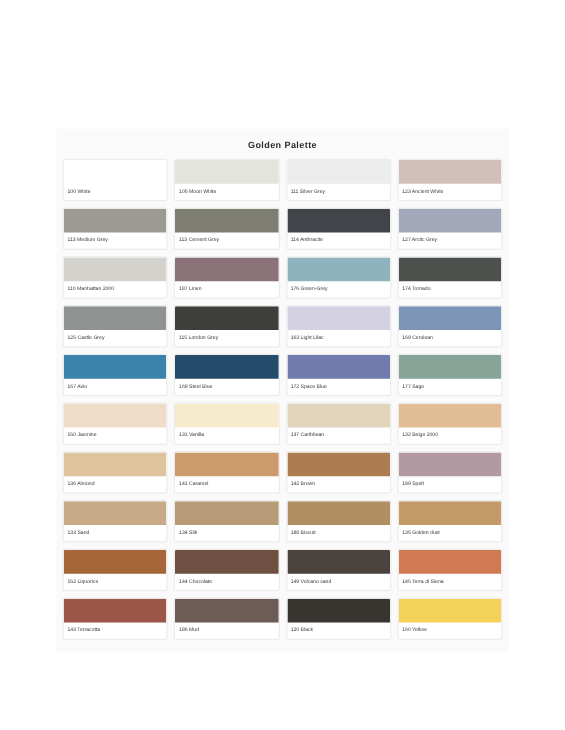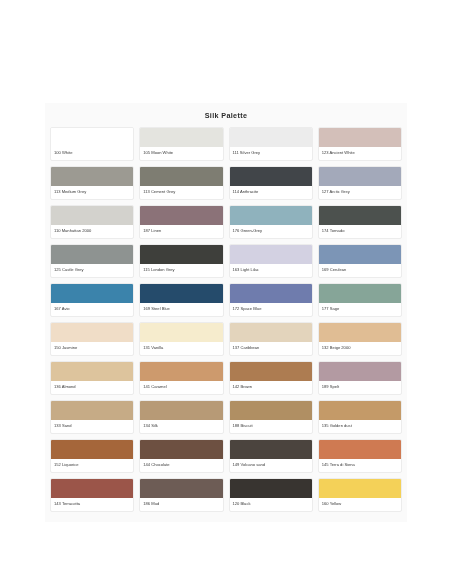--- a/index.html
+++ b/index.html
@@ -64,21 +64,21 @@
     white-space: nowrap;
     overflow: hidden;
     text-overflow: ellipsis;
   }
 </style>
 </head>
 <body>
 
 <div id="palette-panel">
 
-  <div id="palette-title">Silk Palette</div>
+  <div id="palette-title">Golden Palette</div>
 
   <div id="swatch-grid">
       <div class="swatch-card">
         <span class="swatch-chip" style="background: rgb(255, 255, 255);"></span>
         <div class="swatch-label">100 White</div>
       </div>
       <div class="swatch-card">
         <span class="swatch-chip" style="background: rgb(228, 228, 223);"></span>
         <div class="swatch-label">105 Moon White</div>
       </div>

